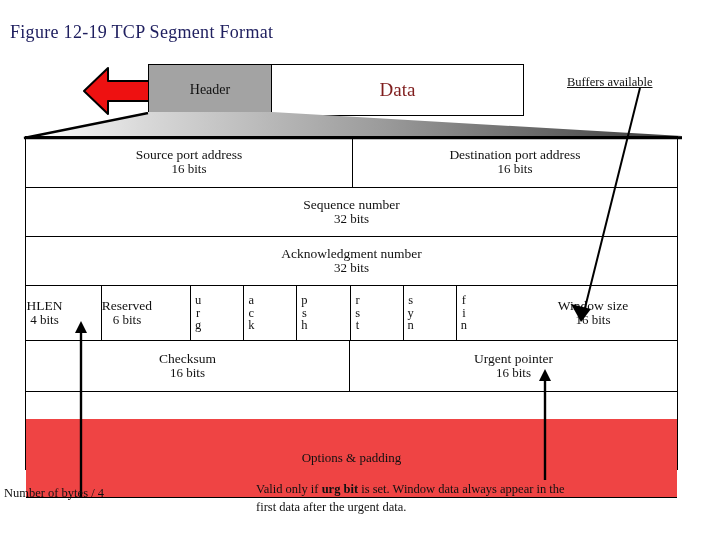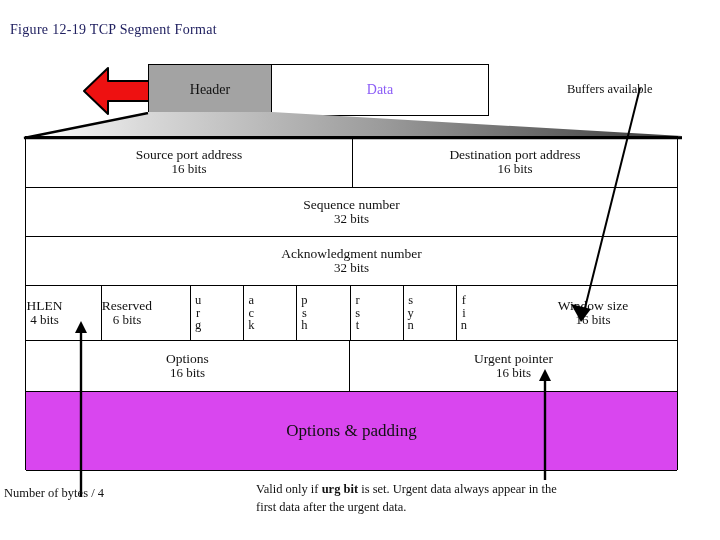--- a/index.html
+++ b/index.html
@@ -5,38 +5,38 @@
   html,body{margin:0;padding:0;}
   body{
     width:720px;height:540px;overflow:hidden;background:#ffffff;
     font-family:"Liberation Serif", serif;
     position:relative;
   }
   #stage{position:absolute;left:0;top:0;width:720px;height:540px;}
 
   .title{
     position:absolute;left:10px;top:22px;
-    font-size:14px;color:#202060;letter-spacing:.3px;
+    font-size:18px;color:#202060;letter-spacing:.3px;
     white-space:nowrap;
   }
 
   
   .seg-header{
     position:absolute;left:148px;top:64px;width:124px;height:52px;
     background:#a3a3a3;border:1.5px solid #000;
     box-sizing:border-box;
     display:flex;align-items:center;justify-content:center;
     font-size:14px;color:#111;
   }
   .seg-data{
-    position:absolute;left:272px;top:64px;width:217px;height:52px;
+    position:absolute;left:272px;top:64px;width:252px;height:52px;
     background:#ffffff;border:1.5px solid #000;border-left:none;
     box-sizing:border-box;
     display:flex;align-items:center;justify-content:center;
-    font-size:14px;color:#8b5cf6;
+    font-size:19px;color:#7f1d1d;
   }
 
   .arrow-left{position:absolute;left:82px;top:62px;width:72px;height:58px;}
 
   
   .wedge{position:absolute;left:22px;top:112px;width:660px;height:28px;}
 
   
   .tbl{
     position:absolute;left:25px;top:136px;width:653px;height:334px;
@@ -56,23 +56,23 @@
     box-sizing:border-box;position:relative;
     display:flex;flex-direction:column;align-items:center;justify-content:center;
     font-size:12.5px;line-height:1.0;color:#111;
   }
   .flagcell + .flagcell,
   .flagcell{border-left:1.5px solid #000;}
   .flagcell span{display:block;}
 
   .row-opts{
     position:absolute;left:0;width:100%;box-sizing:border-box;
-    background:#d946ef;border-bottom:1.5px solid #000;
+    background:#ef4444;border-bottom:1.5px solid #000;
     display:flex;align-items:center;justify-content:center;
-    font-size:17px;color:#111;
+    font-size:13px;color:#111;margin-top:27px;
   }
 
   
   .anno{position:absolute;font-size:12.5px;color:#111;line-height:1.42;}
   .anno b{font-weight:bold;}
   .svg-layer{position:absolute;left:0;top:0;width:720px;height:540px;pointer-events:none;}
 </style>
 </head>
 <body>
 
@@ -173,21 +173,21 @@
       </div>
 
       <div class="cell" style="width:333px;height:100%;">
         <span>Window size</span>
         <span class="l2">16 bits</span>
       </div>
     </div>
 
     <div class="row" style="top:204px;height:51px;">
       <div class="cell" style="width:323px;height:100%;">
-        <span>Options</span>
+        <span>Checksum</span>
         <span class="l2">16 bits</span>
       </div>
       <div class="cell" style="width:328px;height:100%;">
         <span>Urgent pointer</span>
         <span class="l2">16 bits</span>
       </div>
     </div>
 
     <div class="row-opts" style="top:255px;height:79px;">
       <span>Options &amp; padding</span>
@@ -200,28 +200,28 @@
     <line x1="640" y1="88" x2="584" y2="312" stroke="#000" stroke-width="2"></line>
     <polygon points="581,322 571,304 591,309" fill="#000"></polygon>
 
     <line x1="545" y1="480" x2="545" y2="378" stroke="#000" stroke-width="2.4"></line>
     <polygon points="545,369 539,381 551,381" fill="#000"></polygon>
 
     <line x1="81" y1="497" x2="81" y2="330" stroke="#000" stroke-width="2.4"></line>
     <polygon points="81,321 75,333 87,333" fill="#000"></polygon>
   </svg>
 
-  <div class="anno" style="left:567px;top:81px;">
+  <div class="anno" style="left:567px;top:74px;text-decoration:underline;">
     <span>Buffers available</span>
   </div>
 
   <div class="anno" style="left:4px;top:485px;">
     <span>Number of bytes / 4</span>
   </div>
 
   <div class="anno" style="left:256px;top:481px;width:420px;">
     <div>
-      <span>Valid only if </span><b>urg bit</b><span> is set. Urgent data always appear in the</span>
+      <span>Valid only if </span><b>urg bit</b><span> is set. Window data always appear in the</span>
     </div>
     <div>first data after the urgent data.</div>
   </div>
 
 </div>
 
 </body></html>

